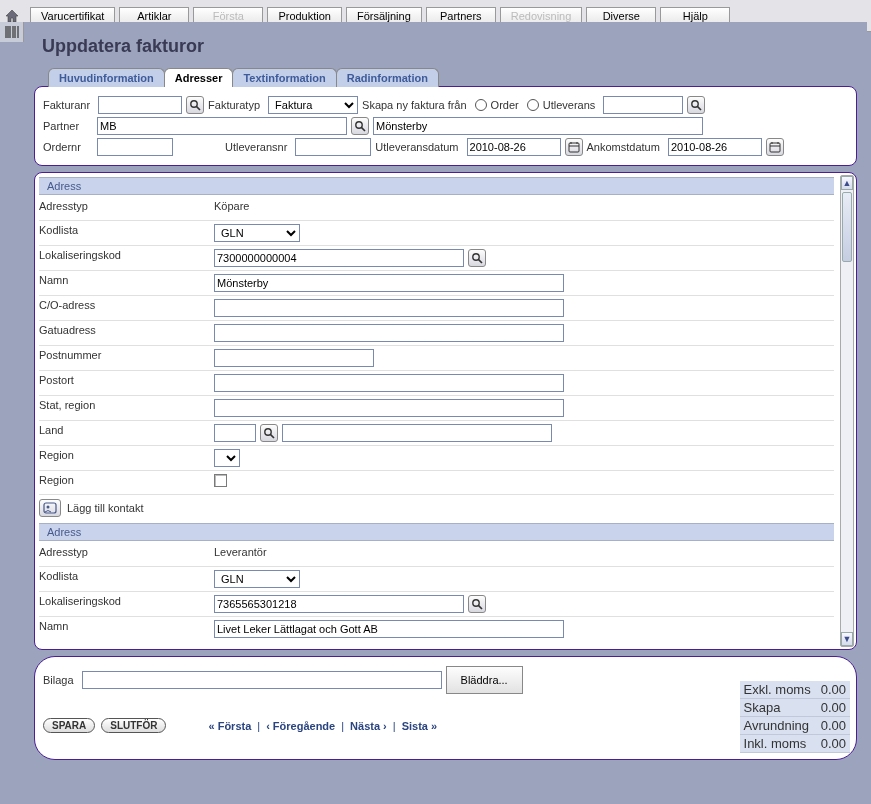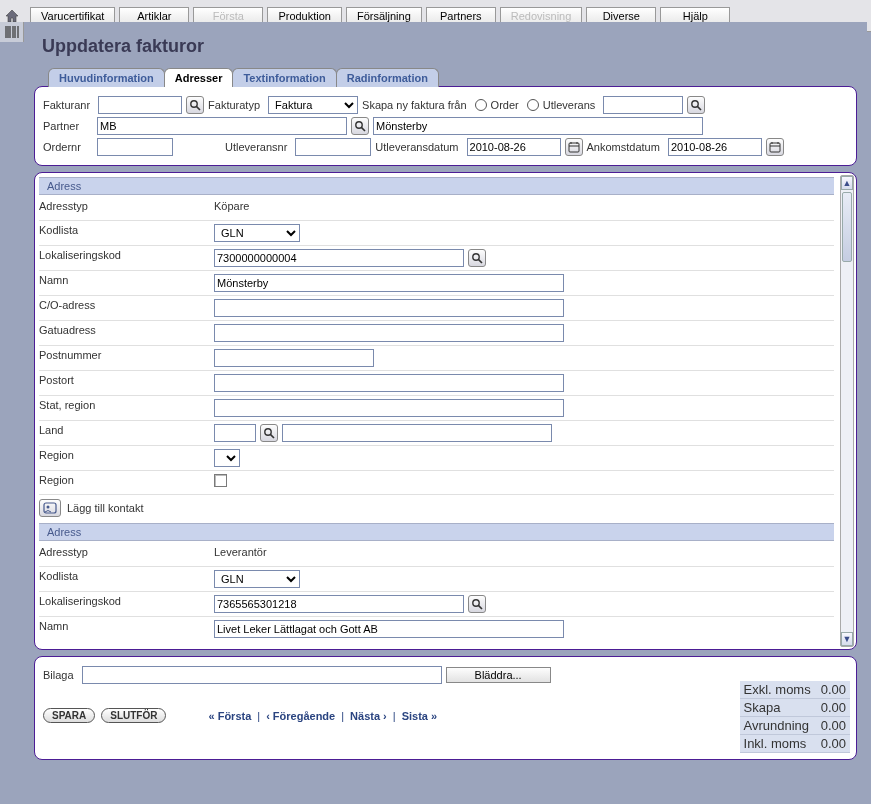--- a/index.html
+++ b/index.html
@@ -171,25 +171,25 @@
 }
 .field-lbl { width: 175px; font-size:11px; color:#333;}
 .field-val { flex:1; display:flex; align-items:center; gap:4px;}
 .chk { width:13px;height:13px;background:#fff;border:1px solid #7a7a7a;box-shadow:1px 1px 0 #bbb inset;}
 .link-row {
   display:flex;align-items:center;gap:6px;
   padding:4px 0;
   color:#333;
 }
 .contact-icon{width:22px;height:18px;border:1px solid #888;border-radius:3px;background:linear-gradient(#fdfdfd,#d8d8e0);display:flex;align-items:center;justify-content:center;}
-.footer-panel { position: relative; }
+.footer-panel { position: relative; border-radius: 21px; }
 .bladdra-btn {
   border:1px solid #888;
   background:linear-gradient(#fdfdfd,#e2e2e2);
-  height:16px;padding:0 28px;font-size:11px;cursor:pointer;
+  height:28px;padding:0 14px;font-size:11px;cursor:pointer;
 }
 .totals {
   position:absolute; right:6px; bottom:6px;
   font-size:13px;
 }
 .totals div{display:flex;justify-content:space-between;gap:10px;background:#d9e0ef;padding:1px 4px;border-bottom:1px solid #c0c8da;min-width:110px;}
 .nav-links { margin-top: 24px; display:flex; align-items:center; gap:6px;}
 .nav-btn {
   font-weight:bold;
   border:1px solid #555;

